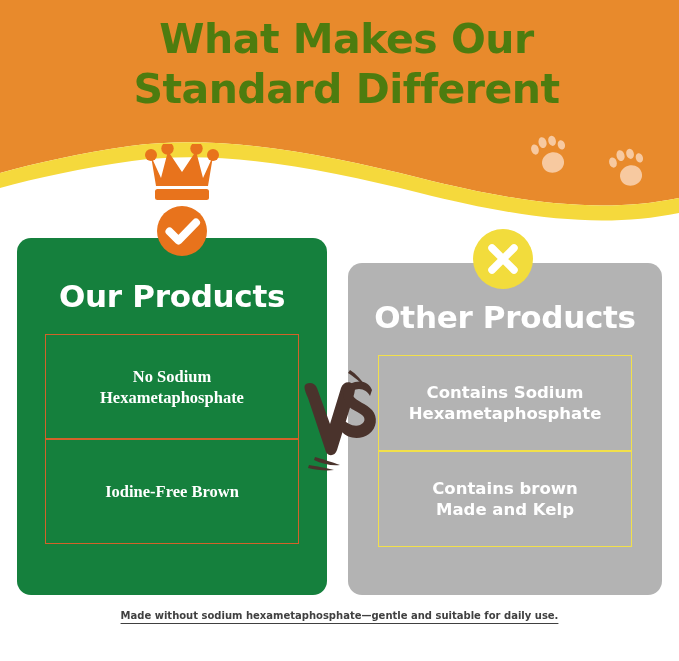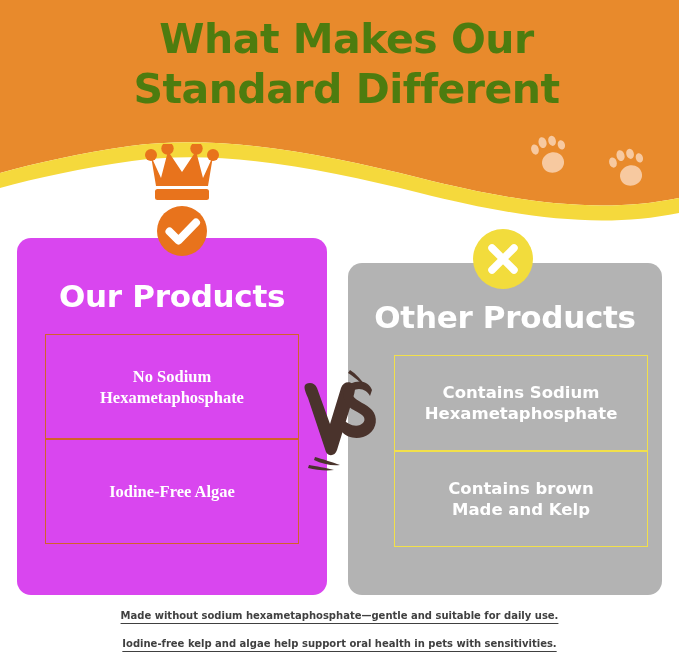--- a/index.html
+++ b/index.html
@@ -58,21 +58,21 @@
 
   
   .product-card {
     position: absolute;
     border-radius: 14px;
     z-index: 2;
   }
   #our-products-card {
     left: 17px; top: 238px;
     width: 310px; height: 357px;
-    background: #d946ef;
+    background: #15803d;
   }
   #other-products-card {
     left: 348px; top: 263px;
     width: 314px; height: 332px;
     background: #B3B3B3;
   }
   .card-heading {
     position: absolute;
     left: 0;
     width: 100%;
@@ -86,21 +86,21 @@
   }
   #our-products-card .card-heading { top: 40px; }
   #other-products-card .card-heading { top: 36px; }
 
   
   .feature-stack {
     position: absolute;
     left: 0; right: 0;
   }
   #our-feature-stack { left: 28px; top: 96px; width: 254px; }
-  #other-feature-stack { left: 30px; top: 92px; width: 254px; margin-left: 16px; }
+  #other-feature-stack { left: 30px; top: 92px; width: 254px; }
 
   .feature-box {
     box-sizing: border-box;
     display: flex;
     align-items: center;
     justify-content: center;
     text-align: center;
     color: #ffffff;
     font-family: "DejaVu Sans", sans-serif;
     font-weight: 700;
@@ -204,21 +204,21 @@
 
       <div class="feature-box">
         <span>
           <span>No Sodium</span><br>
           <span>Hexametaphosphate</span>
         </span>
       </div>
 
       <div class="feature-box">
         <span>
-          <span>Iodine-Free Algae</span><br>
+          <span>Iodine-Free Brown</span><br>
         </span>
       </div>
     </div>
   </div>
 
   <div id="other-products-card" class="product-card">
 
     <div class="card-heading">Other Products</div>
 
     <div id="other-feature-stack" class="feature-stack">
@@ -282,16 +282,15 @@
 
         <path d="M50,8 C56,12 62,18 66,25 C60,20 53,14 48,11 Z"></path>
         <path d="M14,98 C22,102 32,104 40,103 C32,100 22,97 15,95 Z"></path>
         <path d="M8,106 C16,108 26,109 34,108 C26,106 16,104 9,103 Z"></path>
       </g>
     </svg>
   </div>
 
   <div id="footer-notes">
     <span class="footer-line">Made without sodium hexametaphosphate—gentle and suitable for daily use.</span>
-    <span class="footer-line">Iodine-free kelp and algae help support oral health in pets with sensitivities.</span>
   </div>
 
 </div>
 
 </body></html>

